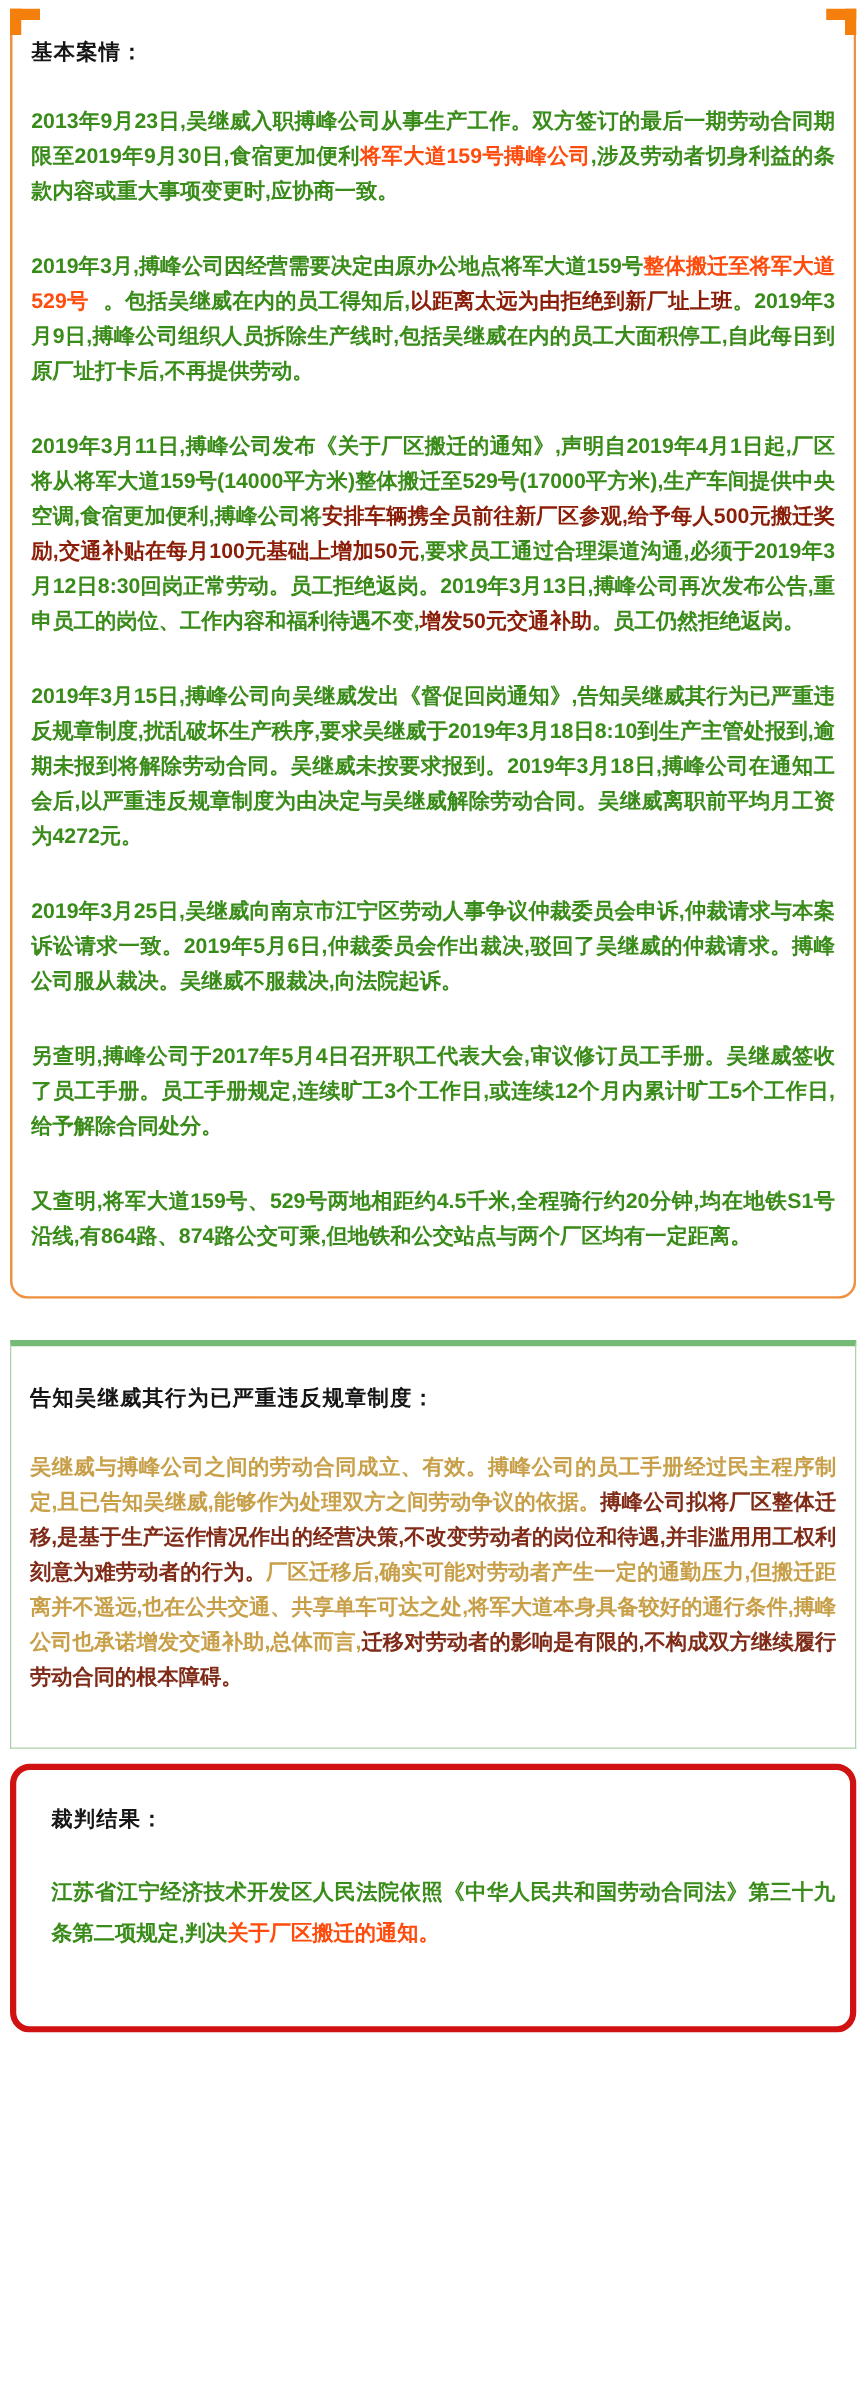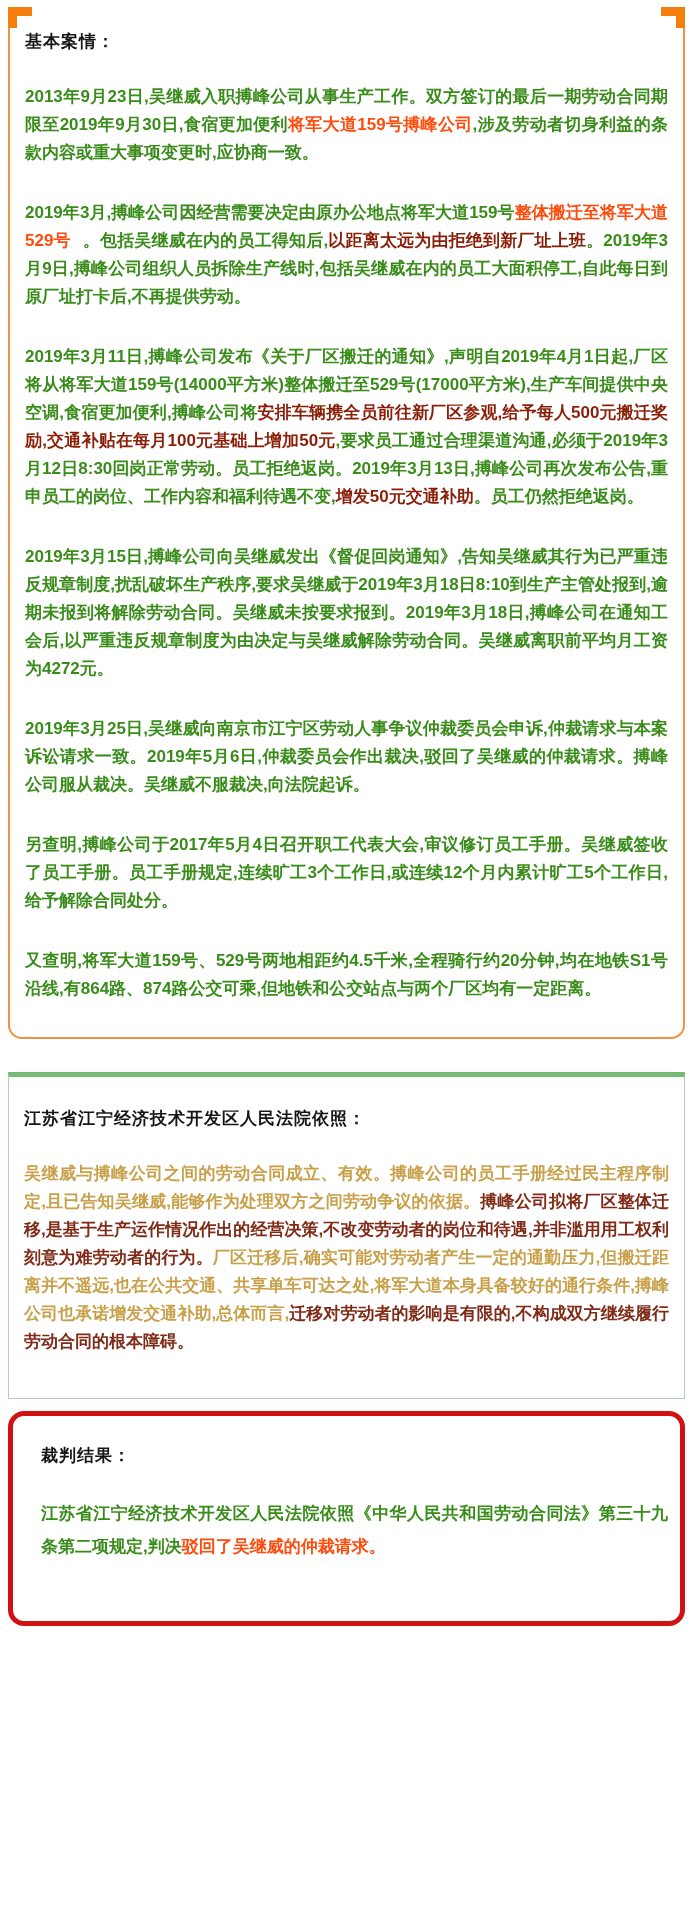--- a/index.html
+++ b/index.html
@@ -85,24 +85,24 @@
       <p class="para"><span style="color: rgb(58, 140, 26);">2019年3月,搏峰公司因经营需要决定由原办公地点将军大道159号</span><span style="color: rgb(255, 75, 12);">整体搬迁至将军大道529号</span><span style="color: rgb(58, 140, 26); margin-left: 12px;">。包括吴继威在内的员工得知后,</span><span style="color: rgb(138, 30, 8);">以距离太远为由拒绝到新厂址上班</span><span style="color: rgb(58, 140, 26);">。2019年3月9日,搏峰公司组织人员拆除生产线时,包括吴继威在内的员工大面积停工,自此每日到原厂址打卡后,不再提供劳动。</span></p>
       <p class="para"><span style="color: rgb(58, 140, 26);">2019年3月11日,搏峰公司发布《关于厂区搬迁的通知》,声明自2019年4月1日起,厂区将从将军大道159号(14000平方米)整体搬迁至529号(17000平方米),生产车间提供中央空调,食宿更加便利,搏峰公司将</span><span style="color: rgb(138, 30, 8);">安排车辆携全员前往新厂区参观,给予每人500元搬迁奖励,交通补贴在每月100元基础上增加50元</span><span style="color: rgb(58, 140, 26);">,要求员工通过合理渠道沟通,必须于2019年3月12日8:30回岗正常劳动。员工拒绝返岗。2019年3月13日,搏峰公司再次发布公告,重申员工的岗位、工作内容和福利待遇不变,</span><span style="color: rgb(138, 30, 8);">增发50元交通补助</span><span style="color: rgb(58, 140, 26);">。员工仍然拒绝返岗。</span></p>
       <p class="para"><span style="color: rgb(58, 140, 26);">2019年3月15日,搏峰公司向吴继威发出《督促回岗通知》,告知吴继威其行为已严重违反规章制度,扰乱破坏生产秩序,要求吴继威于2019年3月18日8:10到生产主管处报到,逾期未报到将解除劳动合同。吴继威未按要求报到。2019年3月18日,搏峰公司在通知工会后,以严重违反规章制度为由决定与吴继威解除劳动合同。吴继威离职前平均月工资为4272元。</span></p>
       <p class="para"><span style="color: rgb(58, 140, 26);">2019年3月25日,吴继威向南京市江宁区劳动人事争议仲裁委员会申诉,仲裁请求与本案诉讼请求一致。2019年5月6日,仲裁委员会作出裁决,驳回了吴继威的仲裁请求。搏峰公司服从裁决。吴继威不服裁决,向法院起诉。</span></p>
       <p class="para"><span style="color: rgb(58, 140, 26);">另查明,搏峰公司于2017年5月4日召开职工代表大会,审议修订员工手册。吴继威签收了员工手册。员工手册规定,连续旷工3个工作日,或连续12个月内累计旷工5个工作日,给予解除合同处分。</span></p>
       <p class="para"><span style="color: rgb(58, 140, 26);">又查明,将军大道159号、529号两地相距约4.5千米,全程骑行约20分钟,均在地铁S1号沿线,有864路、874路公交可乘,但地铁和公交站点与两个厂区均有一定距离。</span></p>
     </div>
 </div>
 
 <div class="box box2">
-  <h2 class="sec-title" style="color: rgb(21, 21, 21);">江苏省江宁经济技术开发区人民法院依照：</h2>
+  <h2 class="sec-title" style="color: rgb(21, 21, 21);">告知吴继威其行为已严重违反规章制度：</h2>
   <div>
       <p class="para"><span style="color: rgb(200, 160, 74);">吴继威与搏峰公司之间的劳动合同成立、有效。搏峰公司的员工手册经过民主程序制定,且已告知吴继威,能够作为处理双方之间劳动争议的依据。</span><span style="color: rgb(127, 43, 24);">搏峰公司拟将厂区整体迁移,是基于生产运作情况作出的经营决策,不改变劳动者的岗位和待遇,并非滥用用工权利刻意为难劳动者的行为。</span><span style="color: rgb(200, 160, 74);">厂区迁移后,确实可能对劳动者产生一定的通勤压力,但搬迁距离并不遥远,也在公共交通、共享单车可达之处,将军大道本身具备较好的通行条件,搏峰公司也承诺增发交通补助,总体而言,</span><span style="color: rgb(127, 43, 24);">迁移对劳动者的影响是有限的,不构成双方继续履行劳动合同的根本障碍。</span></p>
     </div>
 </div>
 
 <div class="box box3">
   <h2 class="sec-title" style="color: rgb(21, 21, 21);">裁判结果：</h2>
   <div>
-      <p class="para"><span style="color: rgb(58, 140, 26);">江苏省江宁经济技术开发区人民法院依照《中华人民共和国劳动合同法》第三十九条第二项规定,判决</span><span style="color: rgb(255, 75, 12);">驳回了吴继威的仲裁请求。</span></p>
+      <p class="para"><span style="color: rgb(58, 140, 26);">江苏省江宁经济技术开发区人民法院依照《中华人民共和国劳动合同法》第三十九条第二项规定,判决</span><span style="color: rgb(255, 75, 12);">关于厂区搬迁的通知。</span></p>
     </div>
 </div>
 
 </body></html>

